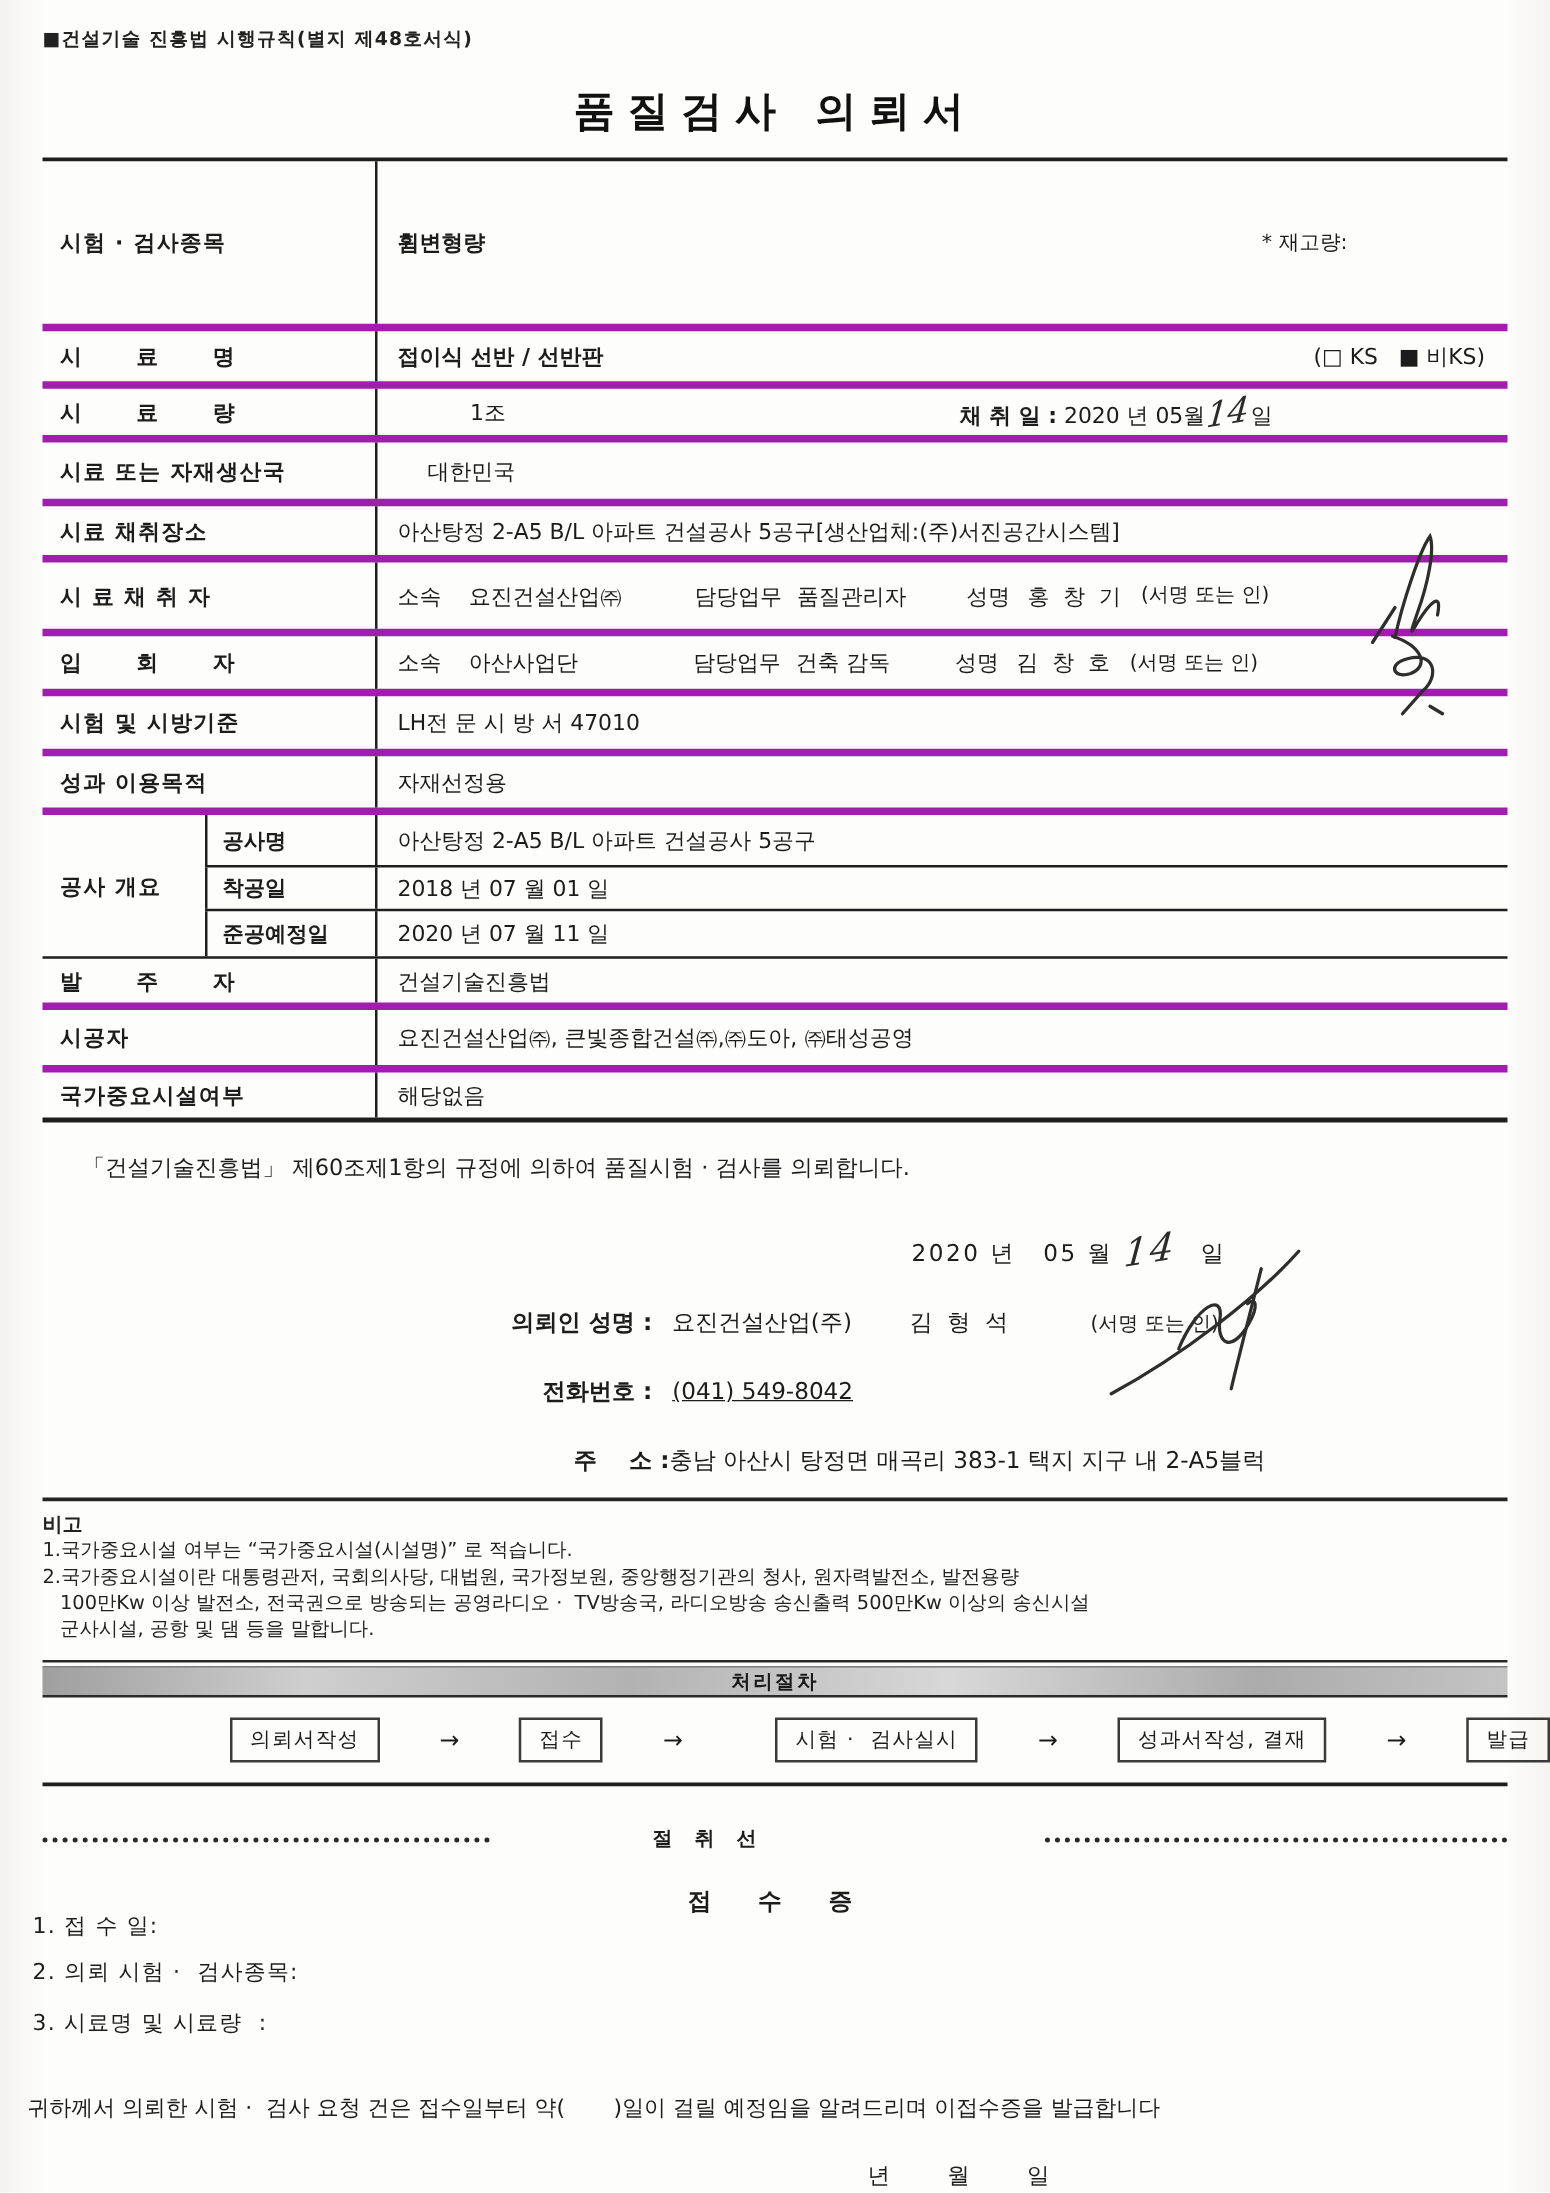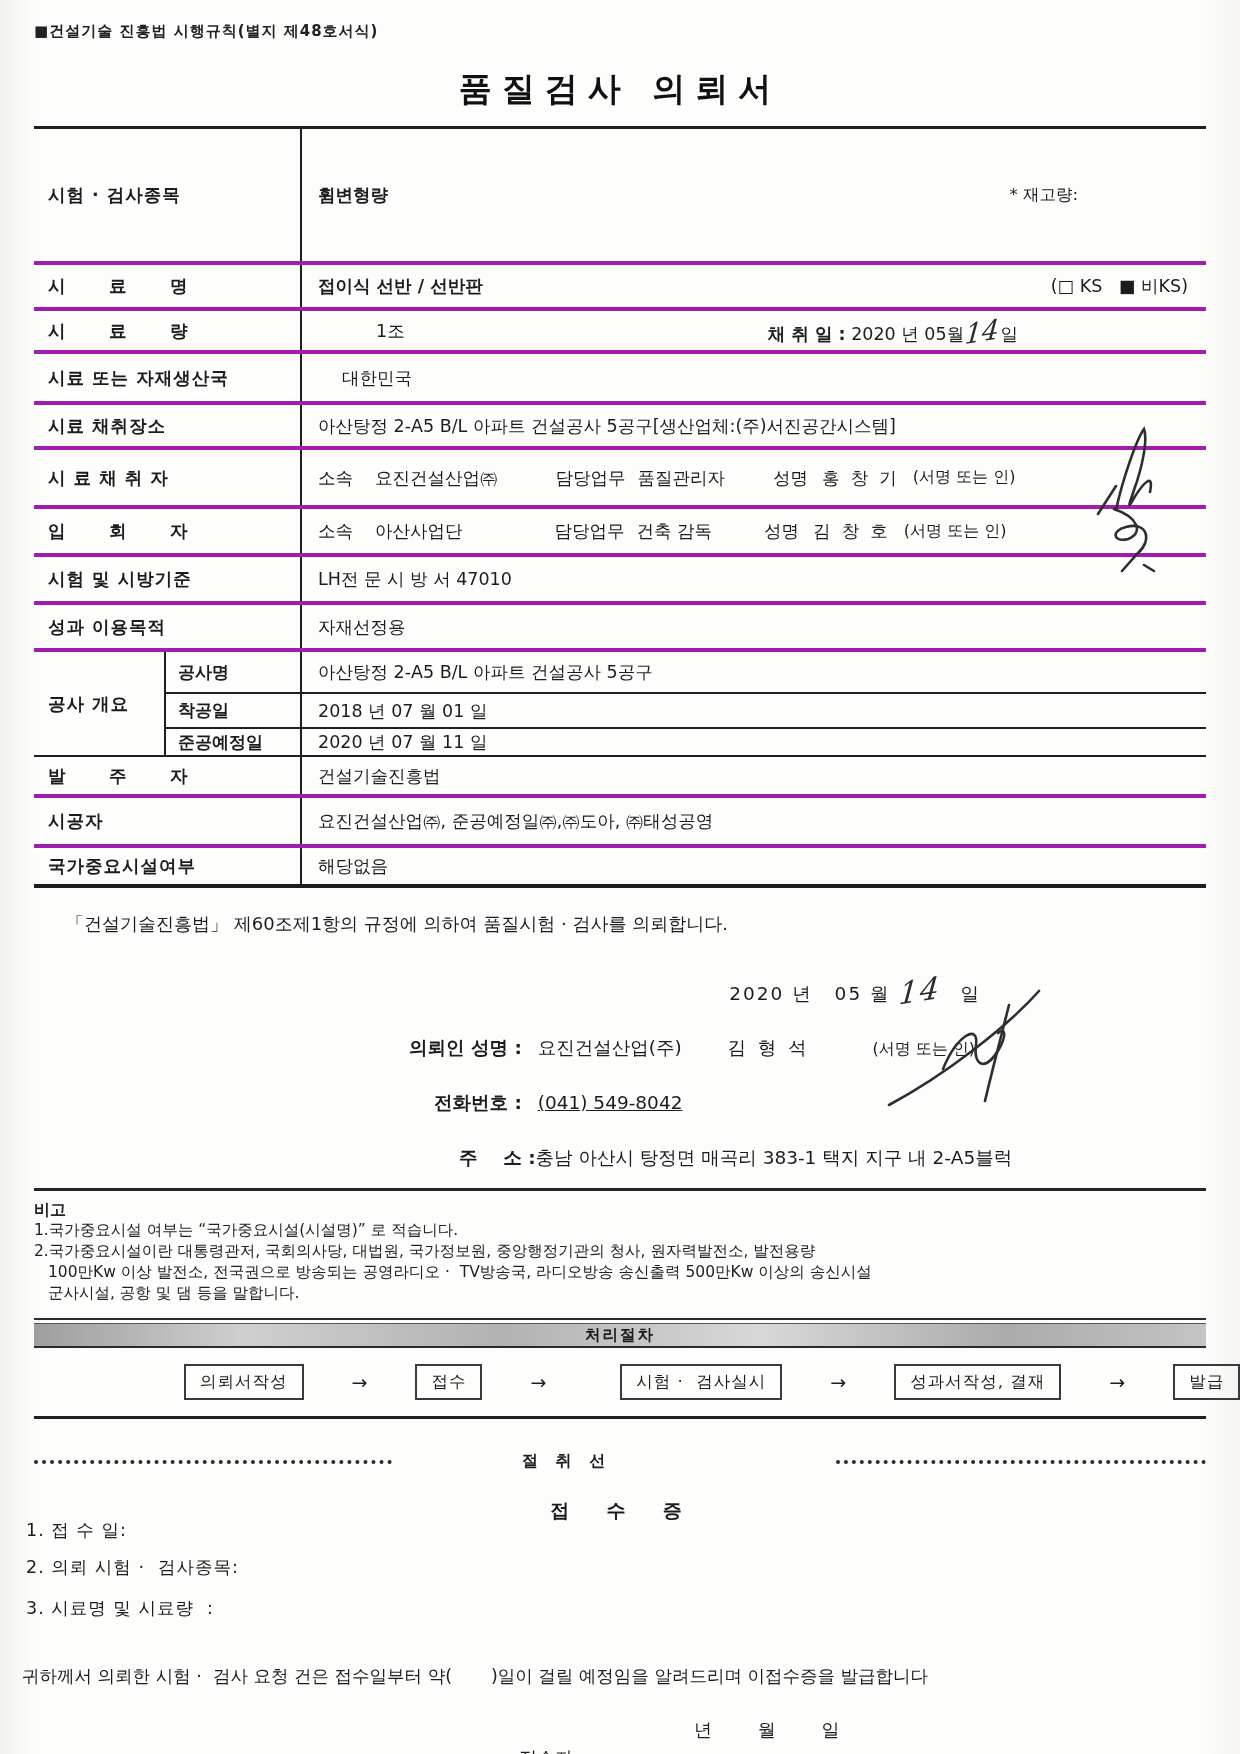--- a/index.html
+++ b/index.html
@@ -12,40 +12,40 @@
     overflow:hidden;
   }
   [data-bind]{ white-space:pre; }
   .page { padding:22px 34px 0 34px; position:relative; }
 
   .reg-note { font-size:15px; font-weight:700; letter-spacing:1px; color:#222; }
   .title { text-align:center; font-size:33px; font-weight:700; letter-spacing:10px; margin:26px 0 14px 0; color:#111; }
 
   
   .ftable { border-top:3px solid #1e1e1e; border-bottom:4px solid #1e1e1e; }
-  .frow { display:flex; align-items:center; border-bottom:4px solid #a21caf; position:relative; }
+  .frow { display:flex; align-items:center; border-bottom:6px solid #a21caf; position:relative; }
   .frow:last-child { border-bottom:none; }
   .lblcell { width:266px; flex:0 0 266px; padding-left:14px; font-weight:700; font-size:17.5px; letter-spacing:1px; }
   .valcell { flex:1; border-left:2px solid #1e1e1e; align-self:stretch; display:flex; align-items:center; padding-left:16px; font-size:17.5px; position:relative; }
   .r1 { height:136px; }
   .r2 { height:46px; } .r3 { height:43px; } .r4 { height:51px; } .r5 { height:45px; }
   .r6 { height:59px; } .r7 { height:48px; } .r8 { height:48px; } .r9 { height:47px;justify-content:center; }
   .r11 { height:41px; } .r12 { height:50px; } .r13 { height:36px; }
   .bold { font-weight:700; }
   .flexspread { justify-content:space-between; }
 
   
   .prow { display:flex; align-items:stretch; border-bottom:2px solid #1e1e1e; }
   .pr-label { width:130px; flex:0 0 130px; display:flex; align-items:center; padding-left:14px; font-weight:700; font-size:17.5px; letter-spacing:1px; }
   .pr-sub { flex:1; }
   .psubrow { display:flex; align-items:center; border-bottom:2px solid #1e1e1e; }
   .psubrow:last-child { border-bottom:none; }
   .ps-label { width:136px; flex:0 0 136px; border-left:2px solid #1e1e1e; align-self:stretch; display:flex; align-items:center; padding-left:12px; font-weight:700; font-size:17px; }
   .ps-val { flex:1; border-left:2px solid #1e1e1e; align-self:stretch; display:flex; align-items:center; padding-left:16px; font-size:17.5px; }
-  .psr1 { height:42px; } .psr2 { height:35px; } .psr3 { height:26px; }
+  .psr1 { height:42px; } .psr2 { height:35px; } .psr3 { height:36px; }
 
   .hw-num {
     display:inline-block; font-family:"DejaVu Serif","Liberation Serif",serif;
     font-style:italic; font-size:30px; font-weight:400; color:#2b2b2b;
     transform:rotate(-9deg) skewX(-14deg); position:relative; top:1px; margin:0 1px;
   }
   .hw-num-sm { font-size:27px; }
   .sig { position:absolute; pointer-events:none; }
   .sig path { fill:none; stroke:#2e2e2e; stroke-width:2.6; stroke-linecap:round; }
 
@@ -222,21 +222,21 @@
     <div class="frow r11">
       <div class="lblcell" data-bind="table.owner.label">발      주      자</div>
       <div class="valcell">
         <span data-bind="table.owner.value">건설기술진흥법</span>
       </div>
     </div>
 
     <div class="frow r12">
       <div class="lblcell" data-bind="table.contractor.label">시공자</div>
       <div class="valcell">
-        <span data-bind="table.contractor.value">요진건설산업㈜, 준공예정일㈜,㈜도아, ㈜태성공영</span>
+        <span data-bind="table.contractor.value">요진건설산업㈜, 큰빛종합건설㈜,㈜도아, ㈜태성공영</span>
       </div>
     </div>
 
     <div class="frow r13">
       <div class="lblcell" data-bind="table.critical_facility.label">국가중요시설여부</div>
       <div class="valcell">
         <span data-bind="table.critical_facility.value">해당없음</span>
       </div>
     </div>
 

